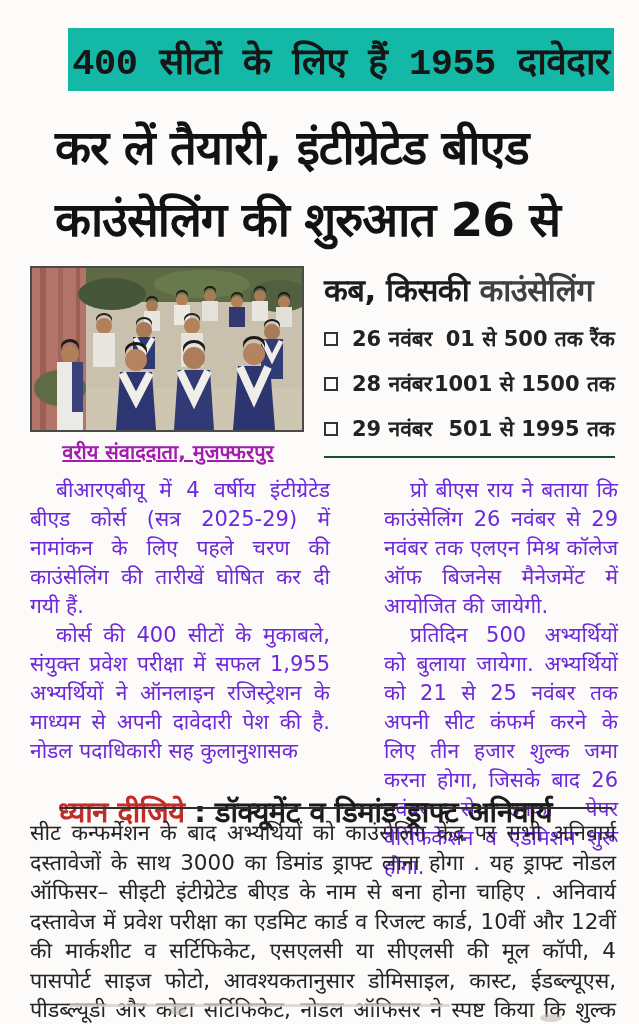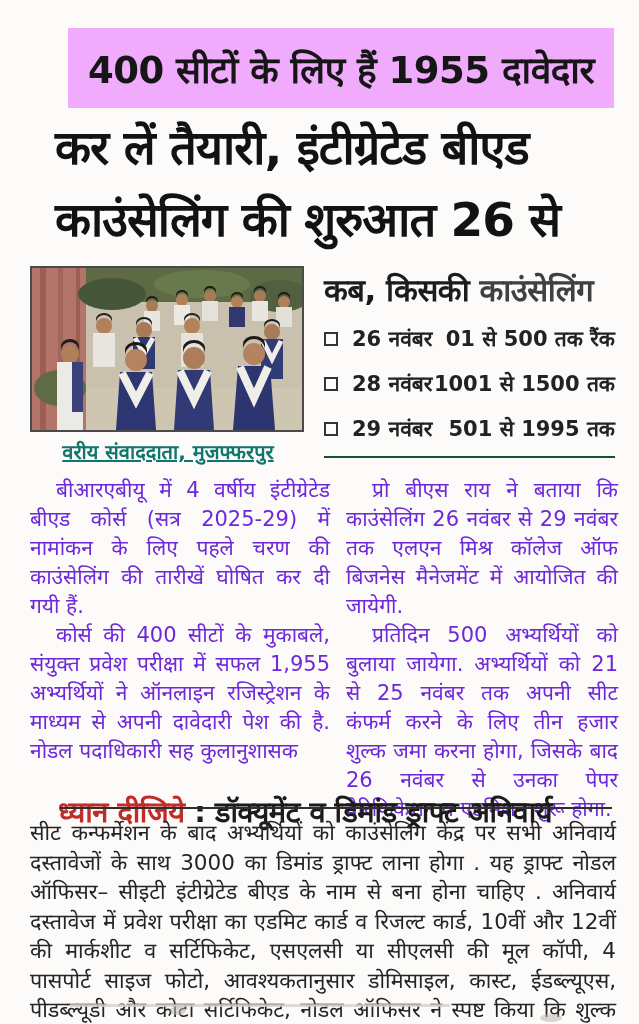--- a/index.html
+++ b/index.html
@@ -6,61 +6,61 @@
   .page{
     position:relative;
     width:639px;height:1024px;
     background:#fcfbf9;
     overflow:hidden;
     font-family:"DejaVu Sans", sans-serif;
     color:#1c1c1c;
   }
   
   .strip{
-    position:absolute;left:68px;top:28px;width:546px;height:80px;
-    background:#f0abfc;
+    position:absolute;left:68px;top:28px;width:546px;height:63px;
+    background:#14b8a6;
     display:flex;align-items:center;justify-content:center;
     font-size:37px;font-weight:bold;color:#161616;
-    letter-spacing:-0.5px;white-space:nowrap;
+    letter-spacing:-0.5px;white-space:nowrap;font-family:Liberation Mono, monospace;
   }
   
   .main-headline{
     position:absolute;left:55px;top:100px;width:580px;
     font-weight:bold;color:#121212;letter-spacing:-1px;margin-top:12px;
   }
   .main-headline .hl{font-size:47px;line-height:72px;white-space:nowrap;}
   
   .middle{position:absolute;left:30px;top:266px;width:585px;display:flex;}
   .photo-block{width:276px;flex:none;}
   .photo-frame{
     width:270px;height:162px;border:2px solid #4a4a4a;background:#cfc8b8;
     display:block;
   }
   .photo-caption{
     margin-top:6px;text-align:center;font-size:20px;font-weight:bold;
-    text-decoration:underline;color:#0f766e;
+    text-decoration:underline;color:#a21caf;
   }
   .schedule{flex:1;padding-left:18px;padding-top:2px;}
   .schedule-title{font-size:31px;font-weight:bold;letter-spacing:-0.5px;margin-bottom:14px;white-space:nowrap;}
   .schedule-title .blue{color:#404040;}
   .schedule-rows{border-bottom:2px solid #14532d;padding-bottom:14px;}
   .srow{display:flex;align-items:center;margin-bottom:17px;font-size:21px;font-weight:bold;color:#222;}
   .srow:last-child{margin-bottom:0;}
   .sq{
     width:10px;height:10px;border:2px solid #333;flex:none;margin-right:14px;margin-top:2px;
   }
   .sdate{flex:none;}
   .srange{flex:1;text-align:right;white-space:nowrap;}
   
   .columns{
     position:absolute;left:30px;top:476px;width:588px;display:flex;gap:16px;
     font-size:21px;line-height:29px;text-align:justify;color:#6d28d9;
   }
   .col-left{width:300px;flex:none;}
-  .col-right{flex:1;}
+  .col-right{flex:1;margin-left:38px;}
   .para{margin:0;}
   .indent{text-indent:26px;}
   
   .notice{
     position:absolute;left:58px;top:763px;width:560px;
     font-size:29px;font-weight:bold;letter-spacing:-0.5px;white-space:nowrap;color:#1b1b1b;margin-top:28px;
   }
   .notice .red{color:#c02d28;}
   .notice-rule{
     position:absolute;left:60px;top:807px;width:552px;height:0;

